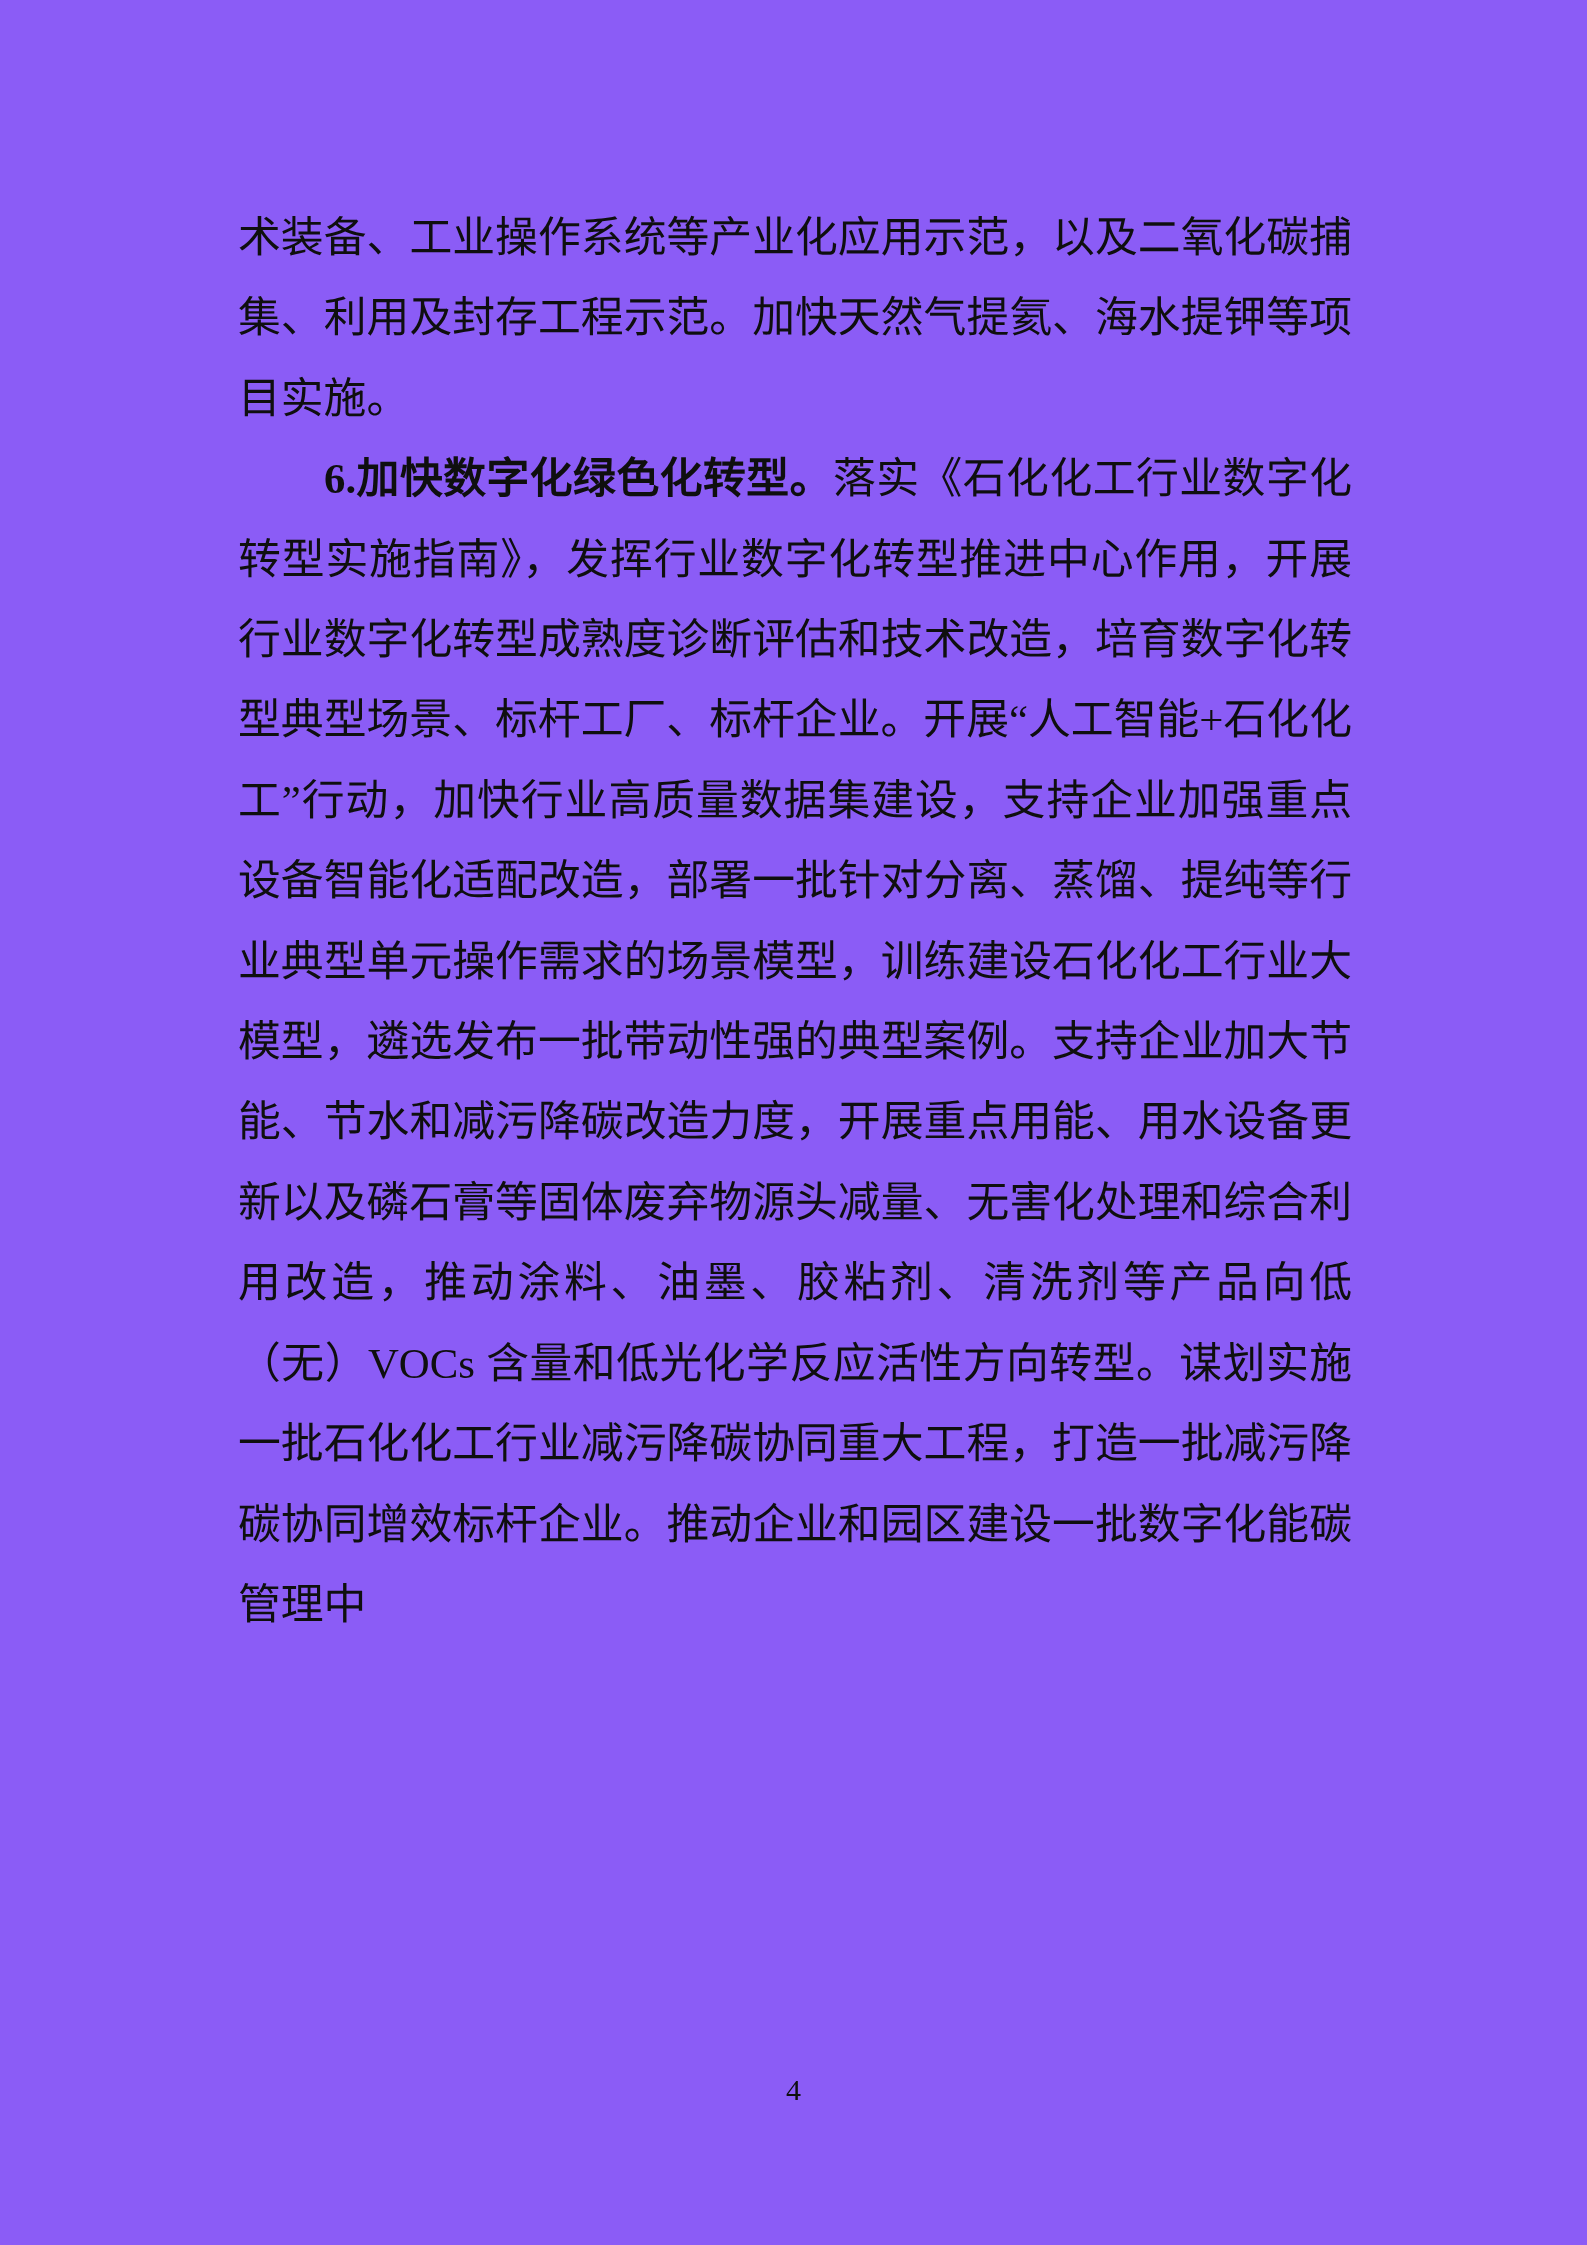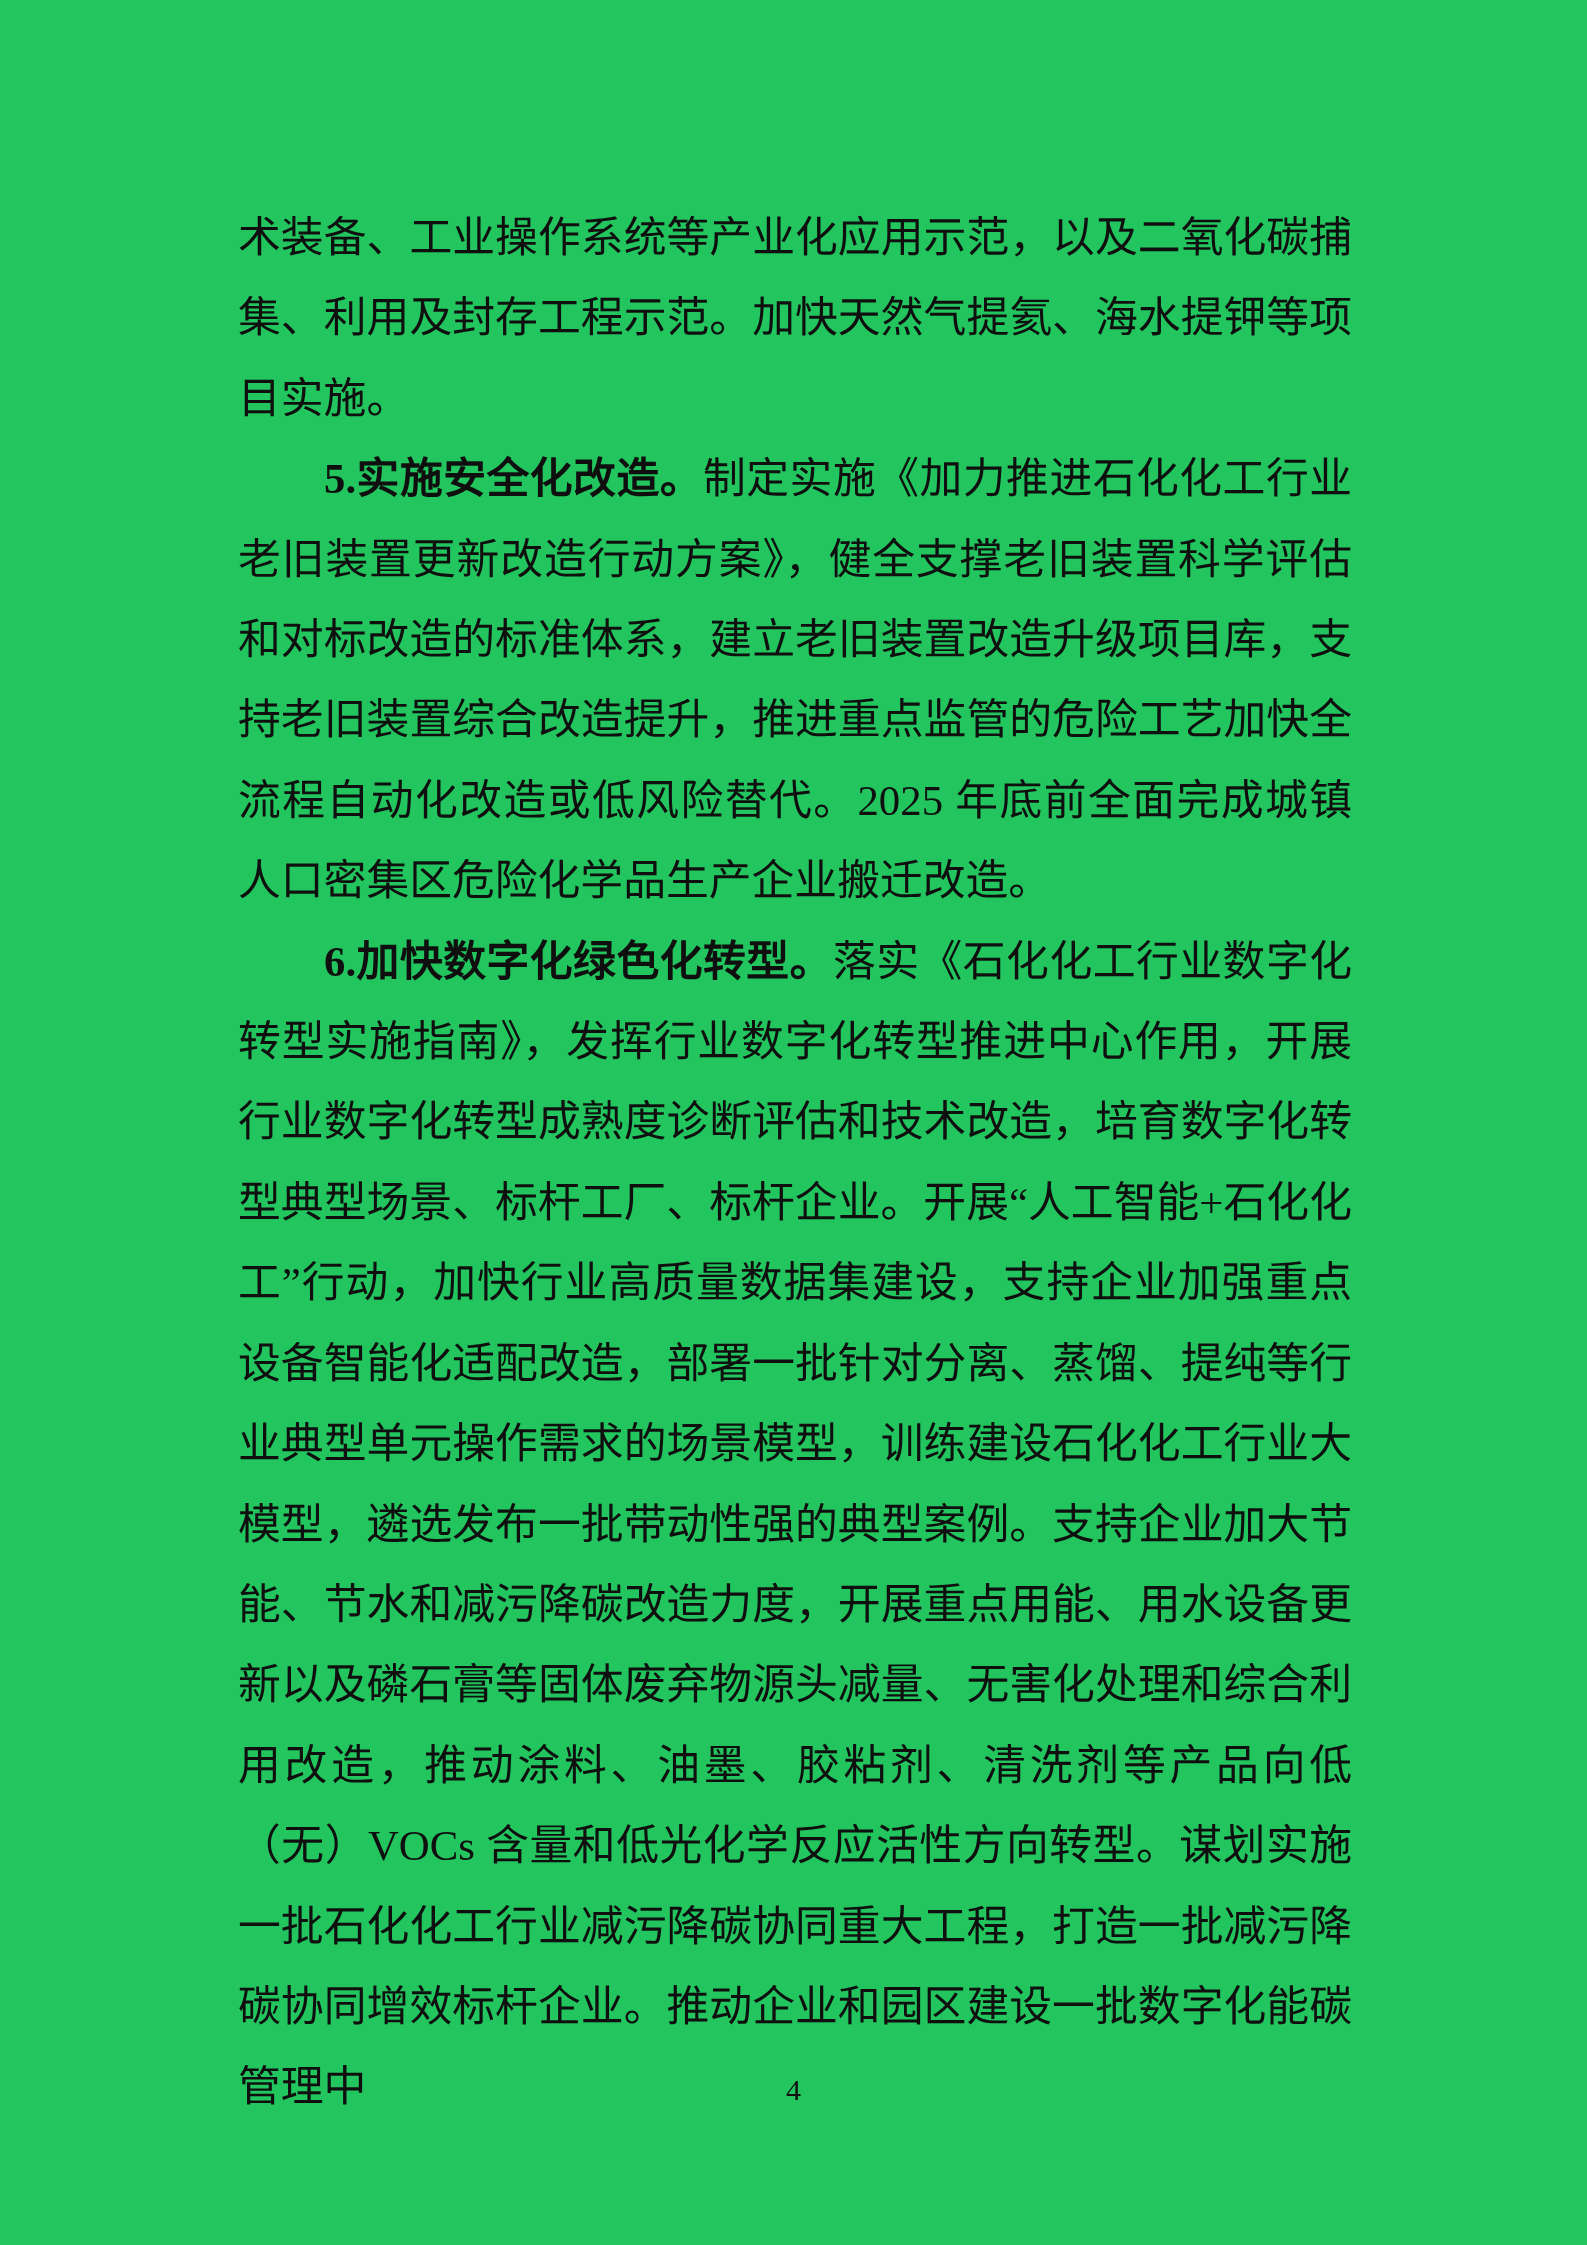--- a/index.html
+++ b/index.html
@@ -11,21 +11,21 @@
     height: 2245px;
     background: #ffffff;
     position: relative;
     font-family: "Liberation Serif", "DejaVu Serif", serif;
     color: #0f0f0f;
     overflow: hidden;
   }
   .page {
     position: absolute;
     inset: 0;
-    background: #22c55e;
+    background: #8b5cf6;
   }
   .text-block {
     position: absolute;
     left: 238px;
     top: 198px;
     width: 1114px;
   }
   .text-block p {
     margin: 0;
     padding: 0;
@@ -57,23 +57,20 @@
 <body>
 
 <div class="page">
 
   <div class="text-block">
 
     <p>
       <span class="lead"></span><span>术装备、工业操作系统等产业化应用示范，以及二氧化碳捕集、利用及封存工程示范。加快天然气提氦、海水提钾等项目实施。</span>
     </p>
 
-    <p class="indent">
-      <span class="lead">5.实施安全化改造。</span><span>制定实施《加力推进石化化工行业老旧装置更新改造行动方案》，健全支撑老旧装置科学评估和对标改造的标准体系，建立老旧装置改造升级项目库，支持老旧装置综合改造提升，推进重点监管的危险工艺加快全流程自动化改造或低风险替代。2025 年底前全面完成城镇人口密集区危险化学品生产企业搬迁改造。</span>
-    </p>
 
     <p class="indent">
       <span class="lead">6.加快数字化绿色化转型。</span><span>落实《石化化工行业数字化转型实施指南》，发挥行业数字化转型推进中心作用，开展行业数字化转型成熟度诊断评估和技术改造，培育数字化转型典型场景、标杆工厂、标杆企业。开展“人工智能+石化化工”行动，加快行业高质量数据集建设，支持企业加强重点设备智能化适配改造，部署一批针对分离、蒸馏、提纯等行业典型单元操作需求的场景模型，训练建设石化化工行业大模型，遴选发布一批带动性强的典型案例。支持企业加大节能、节水和减污降碳改造力度，开展重点用能、用水设备更新以及磷石膏等固体废弃物源头减量、无害化处理和综合利用改造，推动涂料、油墨、胶粘剂、清洗剂等产品向低（无）VOCs 含量和低光化学反应活性方向转型。谋划实施一批石化化工行业减污降碳协同重大工程，打造一批减污降碳协同增效标杆企业。推动企业和园区建设一批数字化能碳管理中</span>
     </p>
 
   </div>
 
   <div class="page-number">4</div>
 
 </div>

